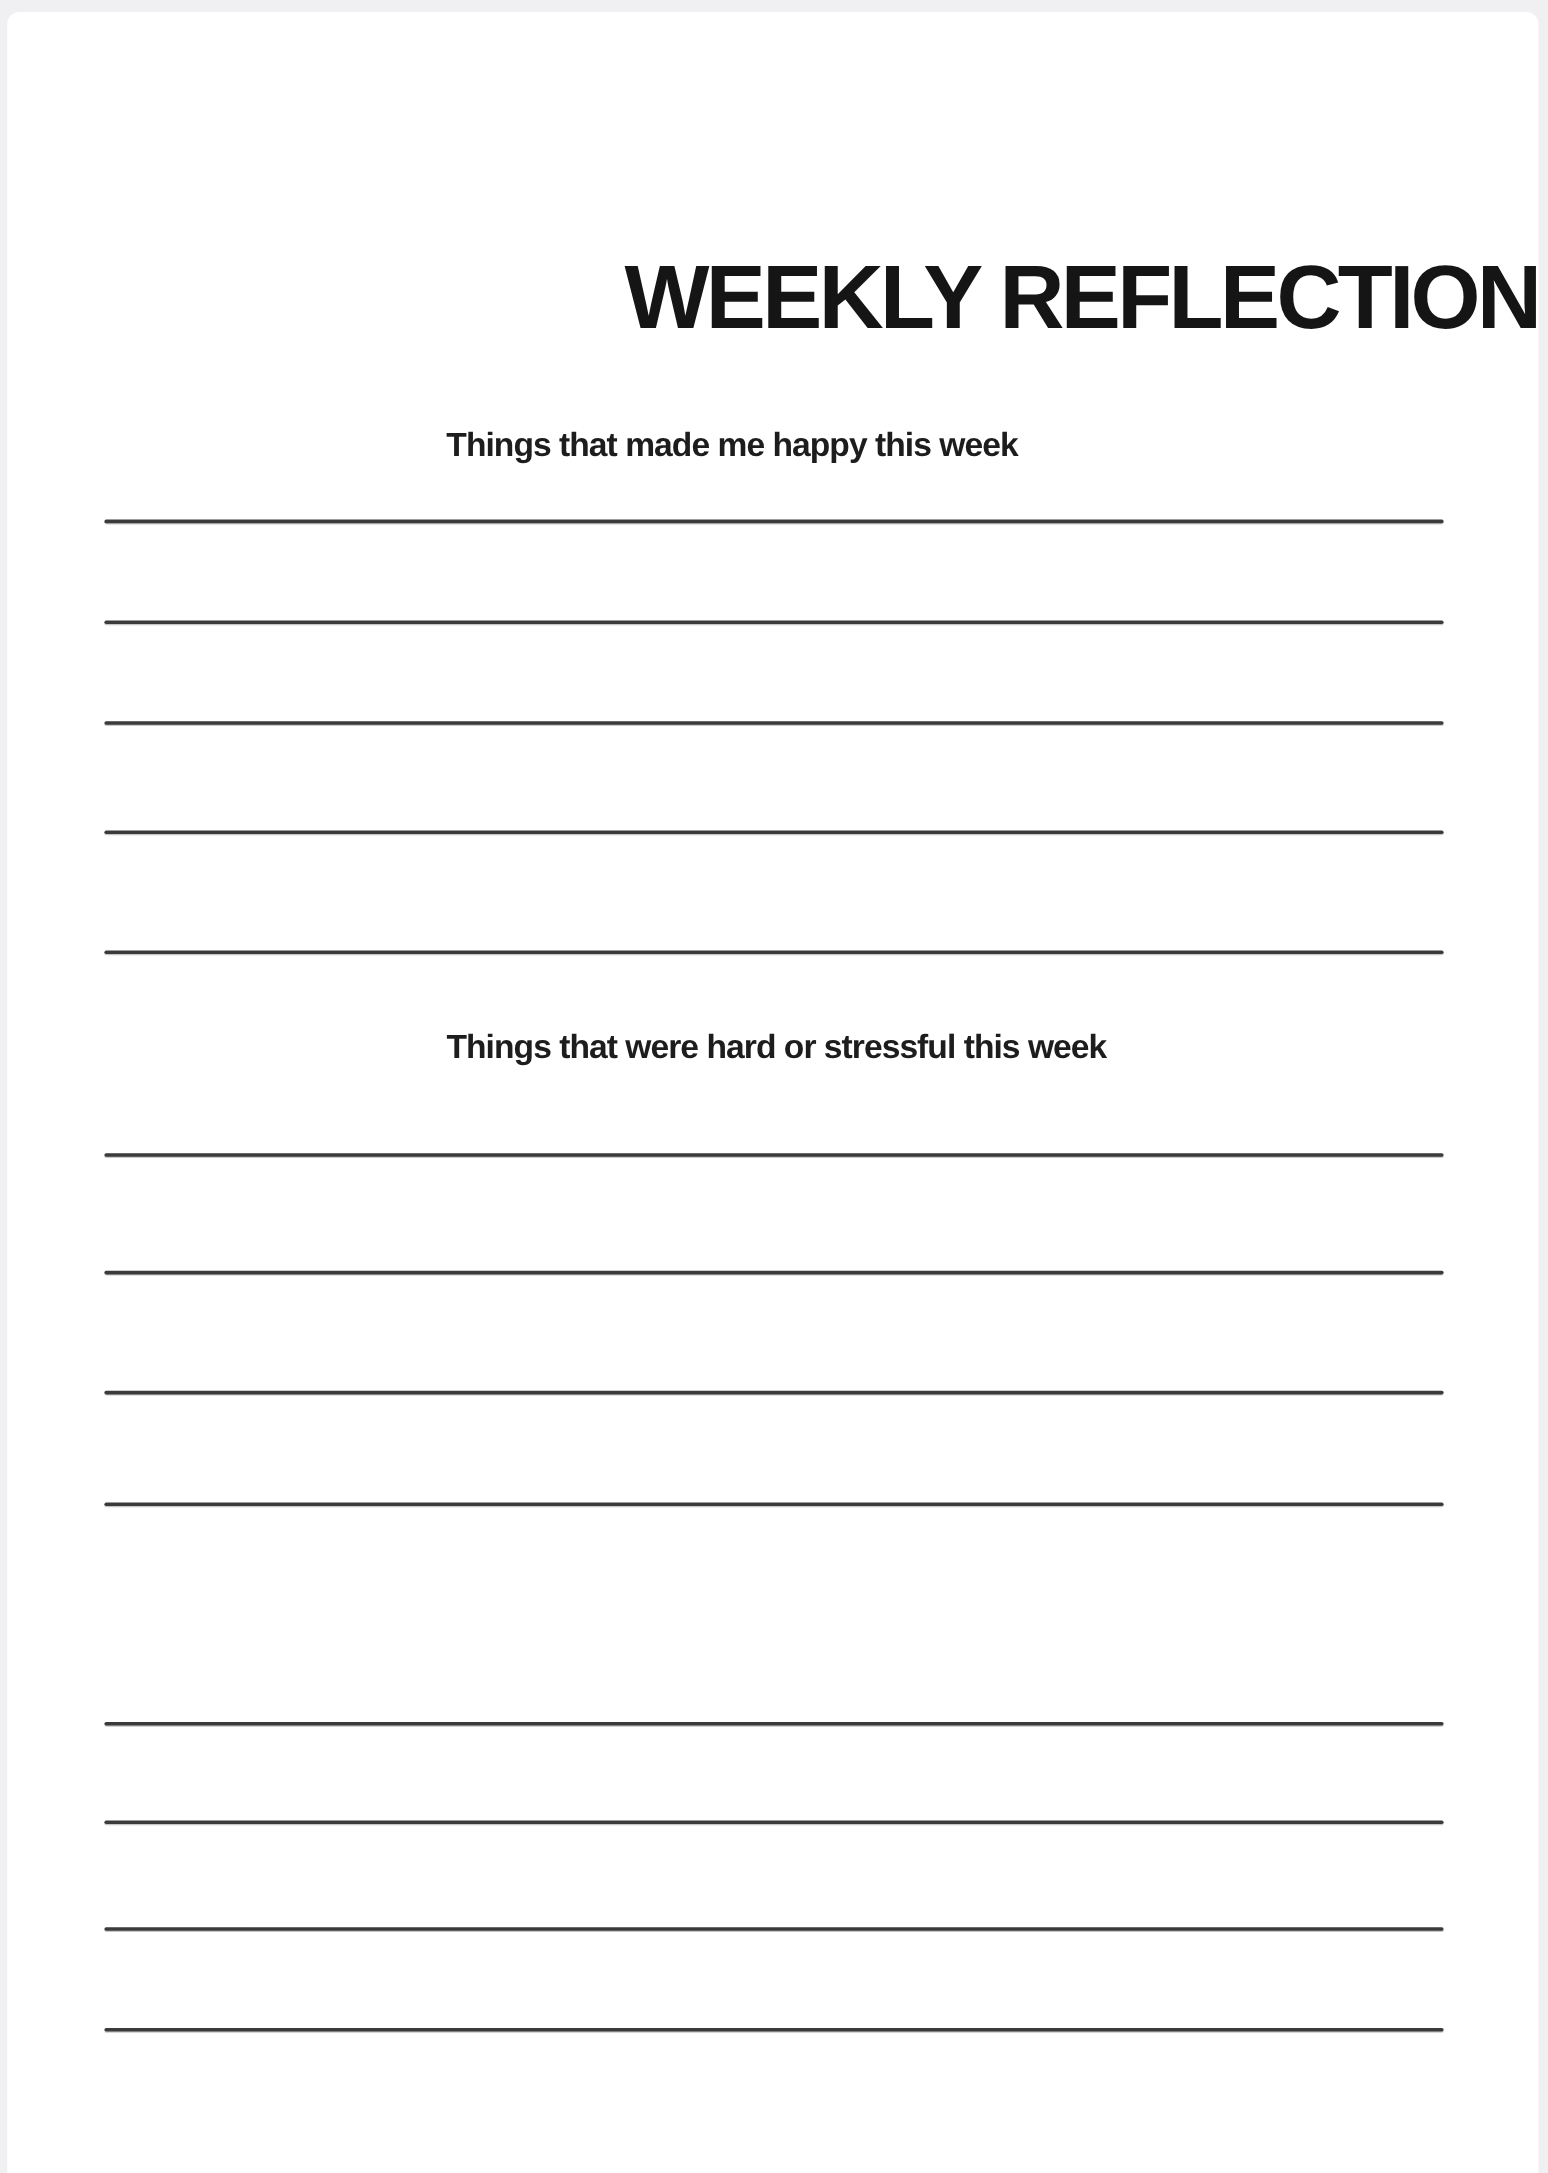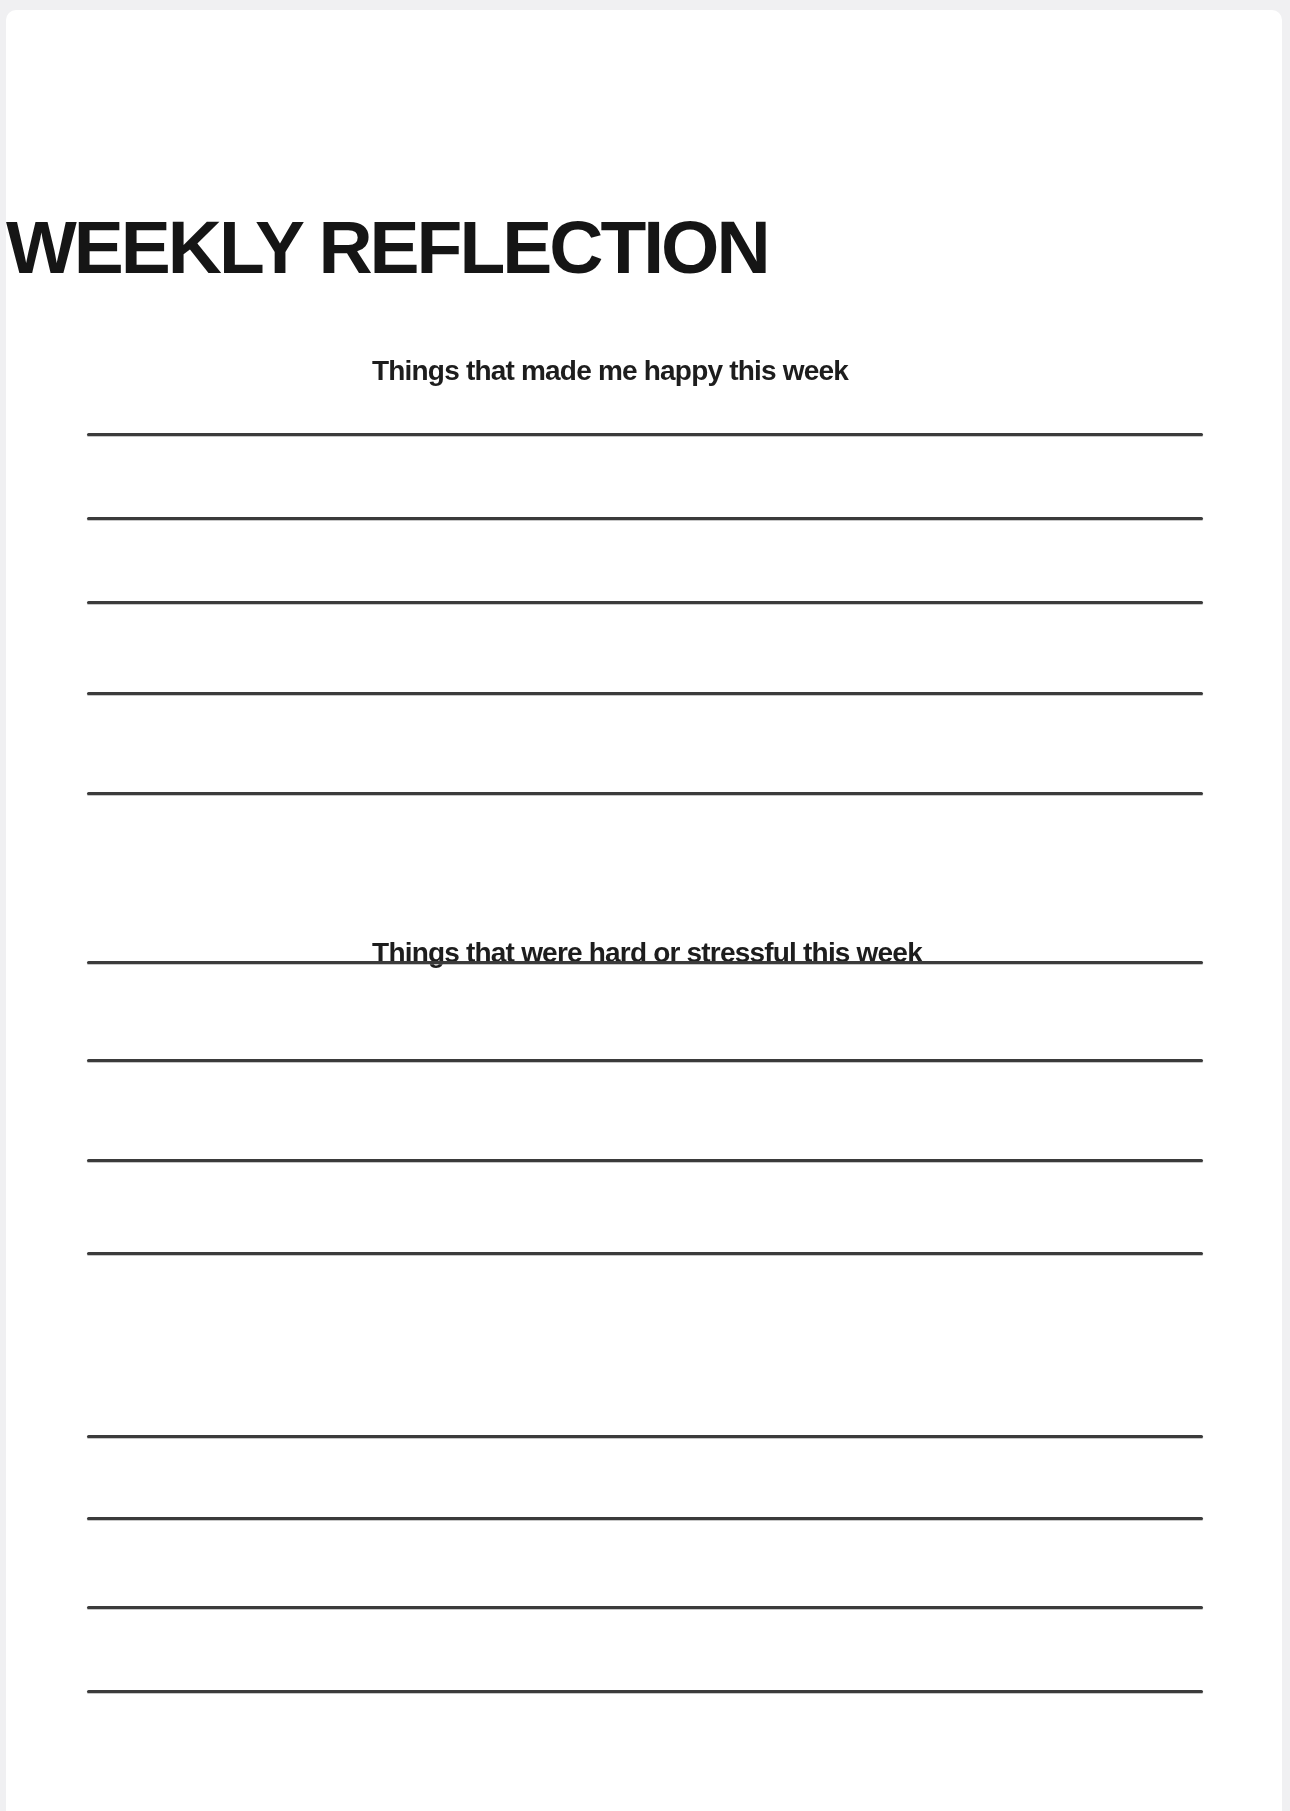--- a/index.html
+++ b/index.html
@@ -22,42 +22,42 @@
     right: 8px;
     bottom: -20px;
     background: #ffffff;
     border-radius: 10px 10px 0 0;
   }
   .title {
     position: absolute;
     top: 142px;
     left: 0;
     width: 100%;
-    text-align: left;
+    text-align: right;
     font-size: 75px;
     line-height: 90px;
     font-weight: bold;
     letter-spacing: -3px;
     color: #151515;
     white-space: nowrap;
   }
   .heading {
     position: absolute;
     left: 0;
     width: 100%;
     text-align: center;
     font-size: 28px;
     line-height: 34px;
     font-weight: bold;
     letter-spacing: -0.8px;
     color: #1d1d1d;
     white-space: nowrap;
   }
   .heading.h1 { top: 344px;  transform: translateX(-34px); }
-  .heading.h2 { top: 926px;  transform: translateX(3px);  }
+  .heading.h2 { top: 846px;  transform: translateX(3px);  }
   .heading.h3 { top: 1356px; transform: translateX(8px);  }
   .rule {
     position: absolute;
     left: 81px;   
     width: 1116px;
     height: 3px;
     background: #3b3b3b;
     border-radius: 2px;
     box-shadow: 0 1px 0 rgba(130,130,130,0.45);
   }

